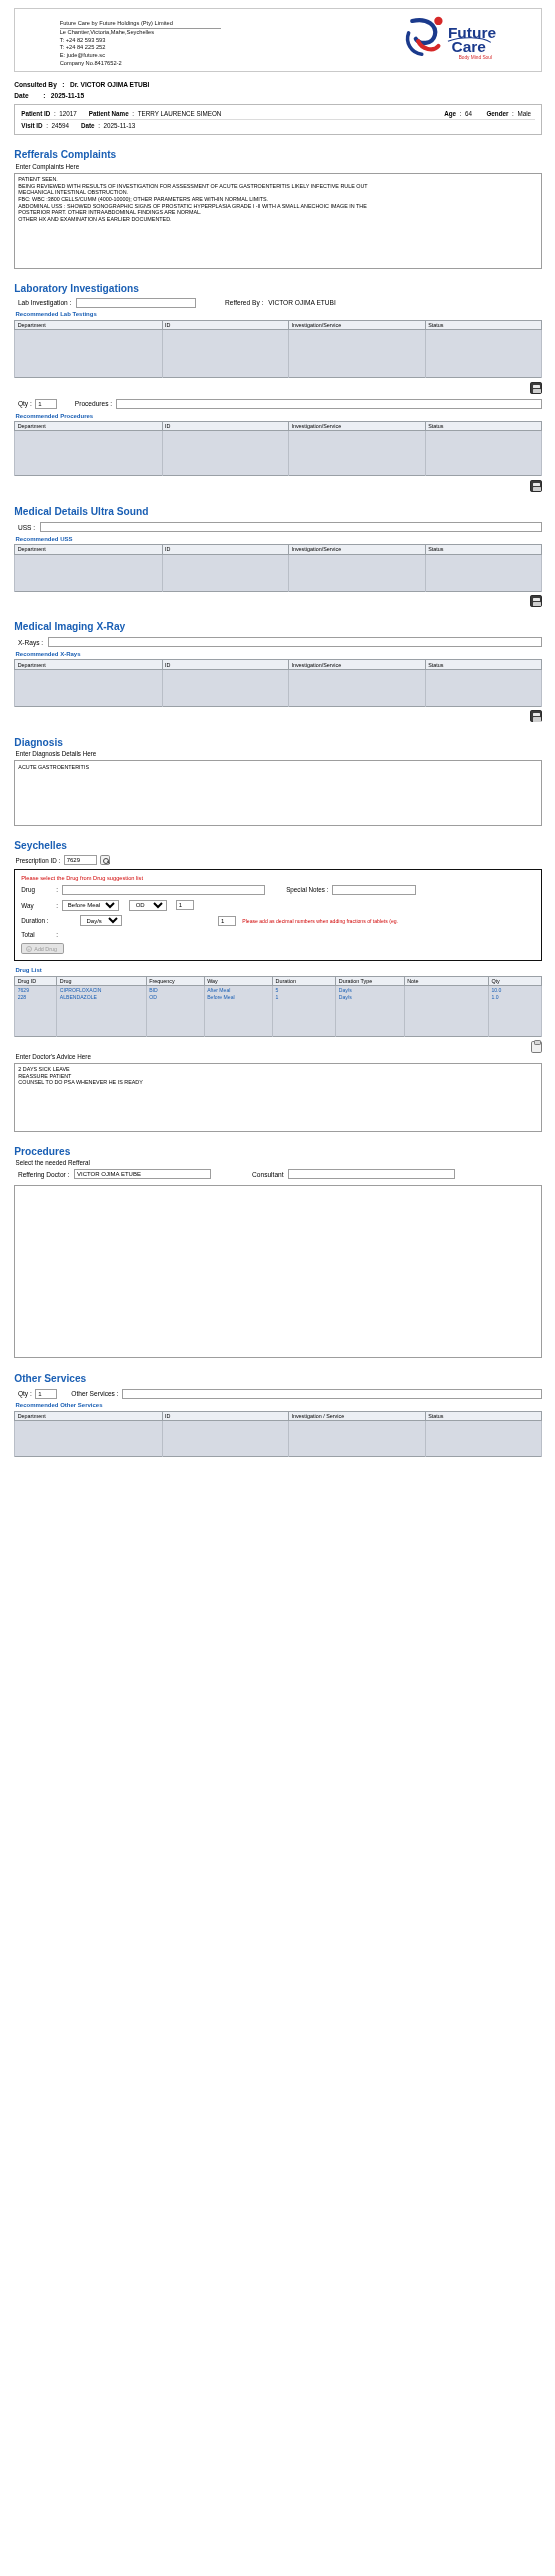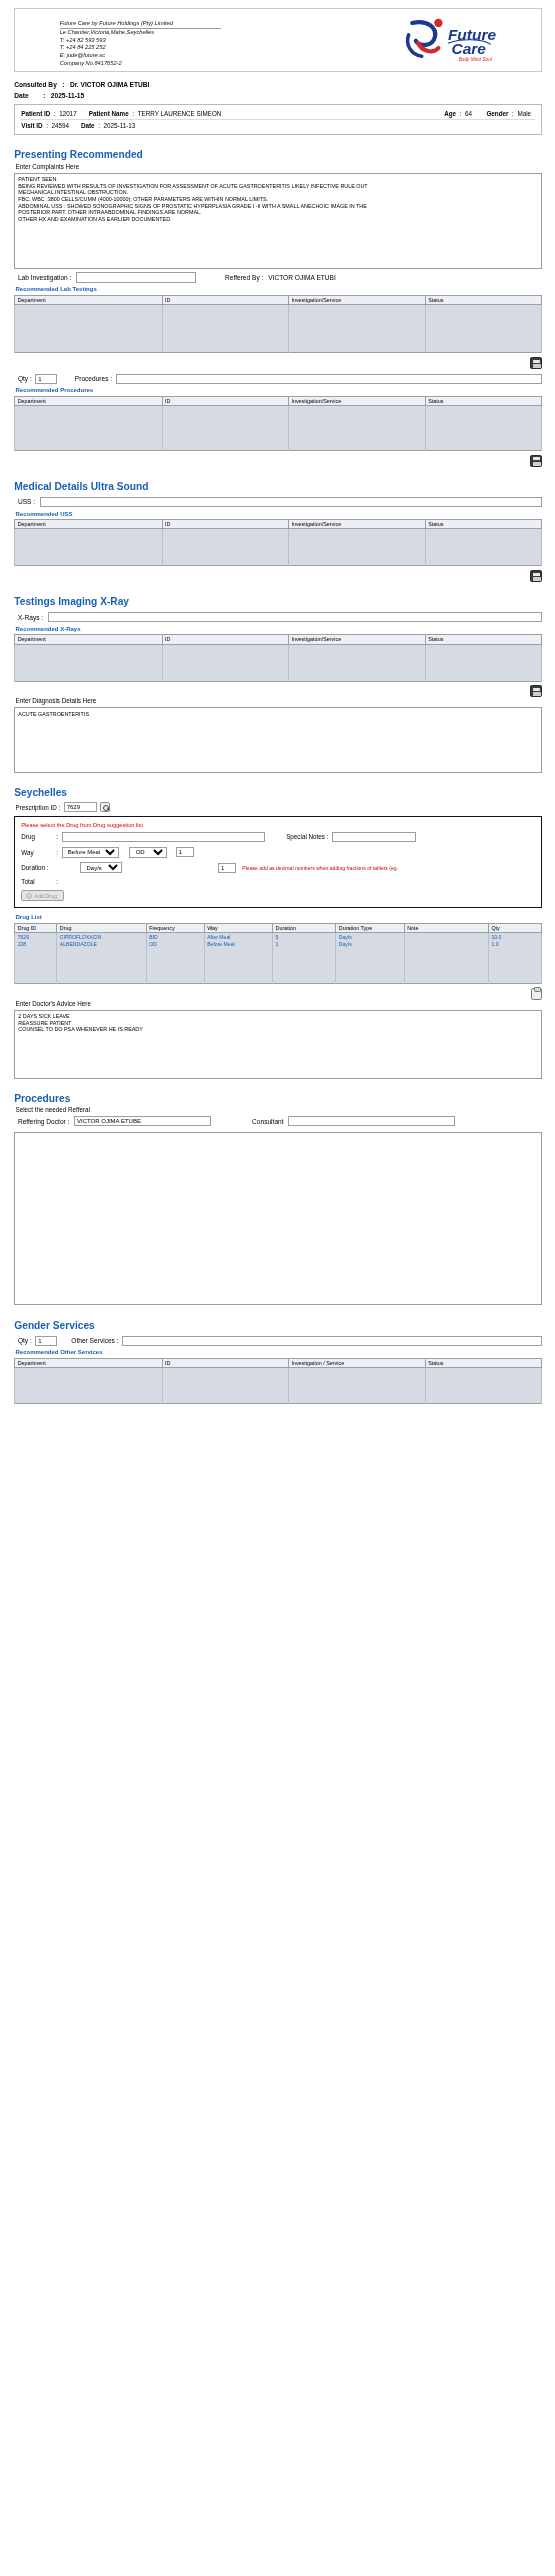--- a/index.html
+++ b/index.html
@@ -12,23 +12,22 @@
     color: #000000;
   }
   .page { width: 556px; padding: 0 14.3px 12px 14.3px; }
 
   
   .hdr {
     border: 0.6px solid #c9c9c9;
     margin-top: 8.4px;
     padding: 6px 8.4px 3.6px 8.4px;
     display: flex;
-    align-items: center;
+    align-items: flex-start;
     min-height: 57px;
-    font-style: italic;
   }
   .hdr-left { flex: 1; padding-top: 3.6px; padding-left: 36px; }
   .hdr-left .line { font-size: 5.7px; line-height: 7.8px; color:#111; }
   .hdr-left .line.first { border-bottom: 0.6px solid #9a9a9a; display:inline-block; padding-right:48px;}
   .hdr-right { width: 137px; display:flex; align-items:center; justify-content:center; }
   .logo { position: relative; width: 126px; height: 50px; }
   .logo svg { display:block; }
 
   
   .consult { margin-top: 8.4px; font-size: 6.6px; }
@@ -232,30 +231,31 @@
     <div class="prow">
       <b class="cell">Visit ID</b>
       <span class="cell">:</span>
       <span class="cell">24594</span>
       <b class="cell" style="margin-left:8.4px">Date</b>
       <span class="cell">:</span>
       <span class="cell">2025-11-13</span>
     </div>
   </div>
 
-  <div class="sec-title">Presenting Recommended</div>
+  <div class="sec-title">Refferals Complaints</div>
   <div class="sec-sub">Enter Complaints Here</div>
   <div class="ta" style="height:96px;">PATIENT SEEN.
 BEING REVIEWED WITH RESULTS OF INVESTIGATION FOR ASSESSMENT OF ACUTE GASTROENTERITIS LIKELY INFECTIVE RULE OUT
 MECHANICAL INTESTINAL OBSTRUCTION.
 FBC: WBC :3800 CELLS/CUMM (4000-10000); OTHER PARAMETERS ARE WITHIN NORMAL LIMITS.
 ABDOMINAL USS : SHOWED SONOGRAPHIC SIGNS OF PROSTATIC HYPERPLASIA GRADE I -II WITH A SMALL ANECHOIC IMAGE IN THE
 POSTERIOR PART. OTHER INTRAABDOMINAL FINDINGS ARE NORMAL.
 OTHER HX AND EXAMINATION AS EARLIER DOCUMENTED.</div>
 
+  <div class="sec-title">Laboratory  Investigations</div>
   <div style="display:flex;align-items:center;gap:4.8px;margin:3.6px 0 0 3.6px;">
     <span>Lab Investigation :</span>
     <input class="inp" style="width: 120px;" value="">
     <span style="margin-left:24px">Reffered By :</span>
     <span>VICTOR OJIMA ETUBI</span>
   </div>
   <div class="blue-sub">Recommended Lab Testings</div>
   <table class="grid">
     <thead>
         <tr>
@@ -340,21 +340,21 @@
           <td></td>
           <td></td>
           <td></td>
         </tr>
     </tbody>
   </table>
   <div class="prnt-row">
     <div class="prnt"></div>
   </div>
 
-  <div class="sec-title">Testings Imaging X-Ray</div>
+  <div class="sec-title">Medical Imaging X-Ray</div>
   <div style="display:flex;align-items:center;gap:4.8px;margin:4.8px 0 0 3.6px;">
     <span>X-Rays :</span>
     <input class="inp" style="flex: 1 1 0%;" value="">
   </div>
   <div class="blue-sub">Recommended X-Rays</div>
   <table class="grid">
     <thead>
         <tr>
       <th style="width:28%">Department</th>
       <th style="width:24%">ID</th>
@@ -368,20 +368,21 @@
           <td></td>
           <td></td>
           <td></td>
         </tr>
     </tbody>
   </table>
   <div class="prnt-row">
     <div class="prnt"></div>
   </div>
 
+  <div class="sec-title">Diagnosis</div>
   <div class="sec-sub">Enter Diagnosis Details Here</div>
   <div class="ta" style="height:66px;">ACUTE GASTROENTERITIS</div>
 
   <div class="sec-title">Seychelles</div>
   <div class="rxrow" style="margin:3.6px 0 0 1.2px;">
     <span>Prescription ID :</span>
     <input class="inp" style="width: 33px;" value="7629">
     <span class="magnify"></span>
   </div>
 
@@ -490,21 +491,21 @@
   <div class="sec-title">Procedures</div>
   <div class="sec-sub">Select the needed Refferal</div>
   <div style="display:flex;align-items:center;gap:4.8px;margin:2.4px 0 0 3.6px;">
     <span>Reffering Doctor :</span>
     <input class="inp" style="width: 137px;" value="VICTOR OJIMA ETUBE">
     <span style="margin-left:36px">Consultant</span>
     <input class="inp" style="width: 167px;" value="">
   </div>
   <div style="border:0.6px solid #9d9d9d;height:173px;margin-top:6px;background:#fff"></div>
 
-  <div class="sec-title">Gender Services</div>
+  <div class="sec-title">Other Services</div>
   <div style="display:flex;align-items:center;gap:3.6px;margin:4.8px 0 0 3.6px;">
     <span>Qty :</span>
     <input class="inp" style="width: 21.5px;" value="1">
     <span style="margin-left:10.8px">Other Services :</span>
     <input class="inp" style="flex: 1 1 0%;" value="">
   </div>
   <div class="blue-sub">Recommended Other Services</div>
   <table class="grid">
     <thead>
         <tr>

